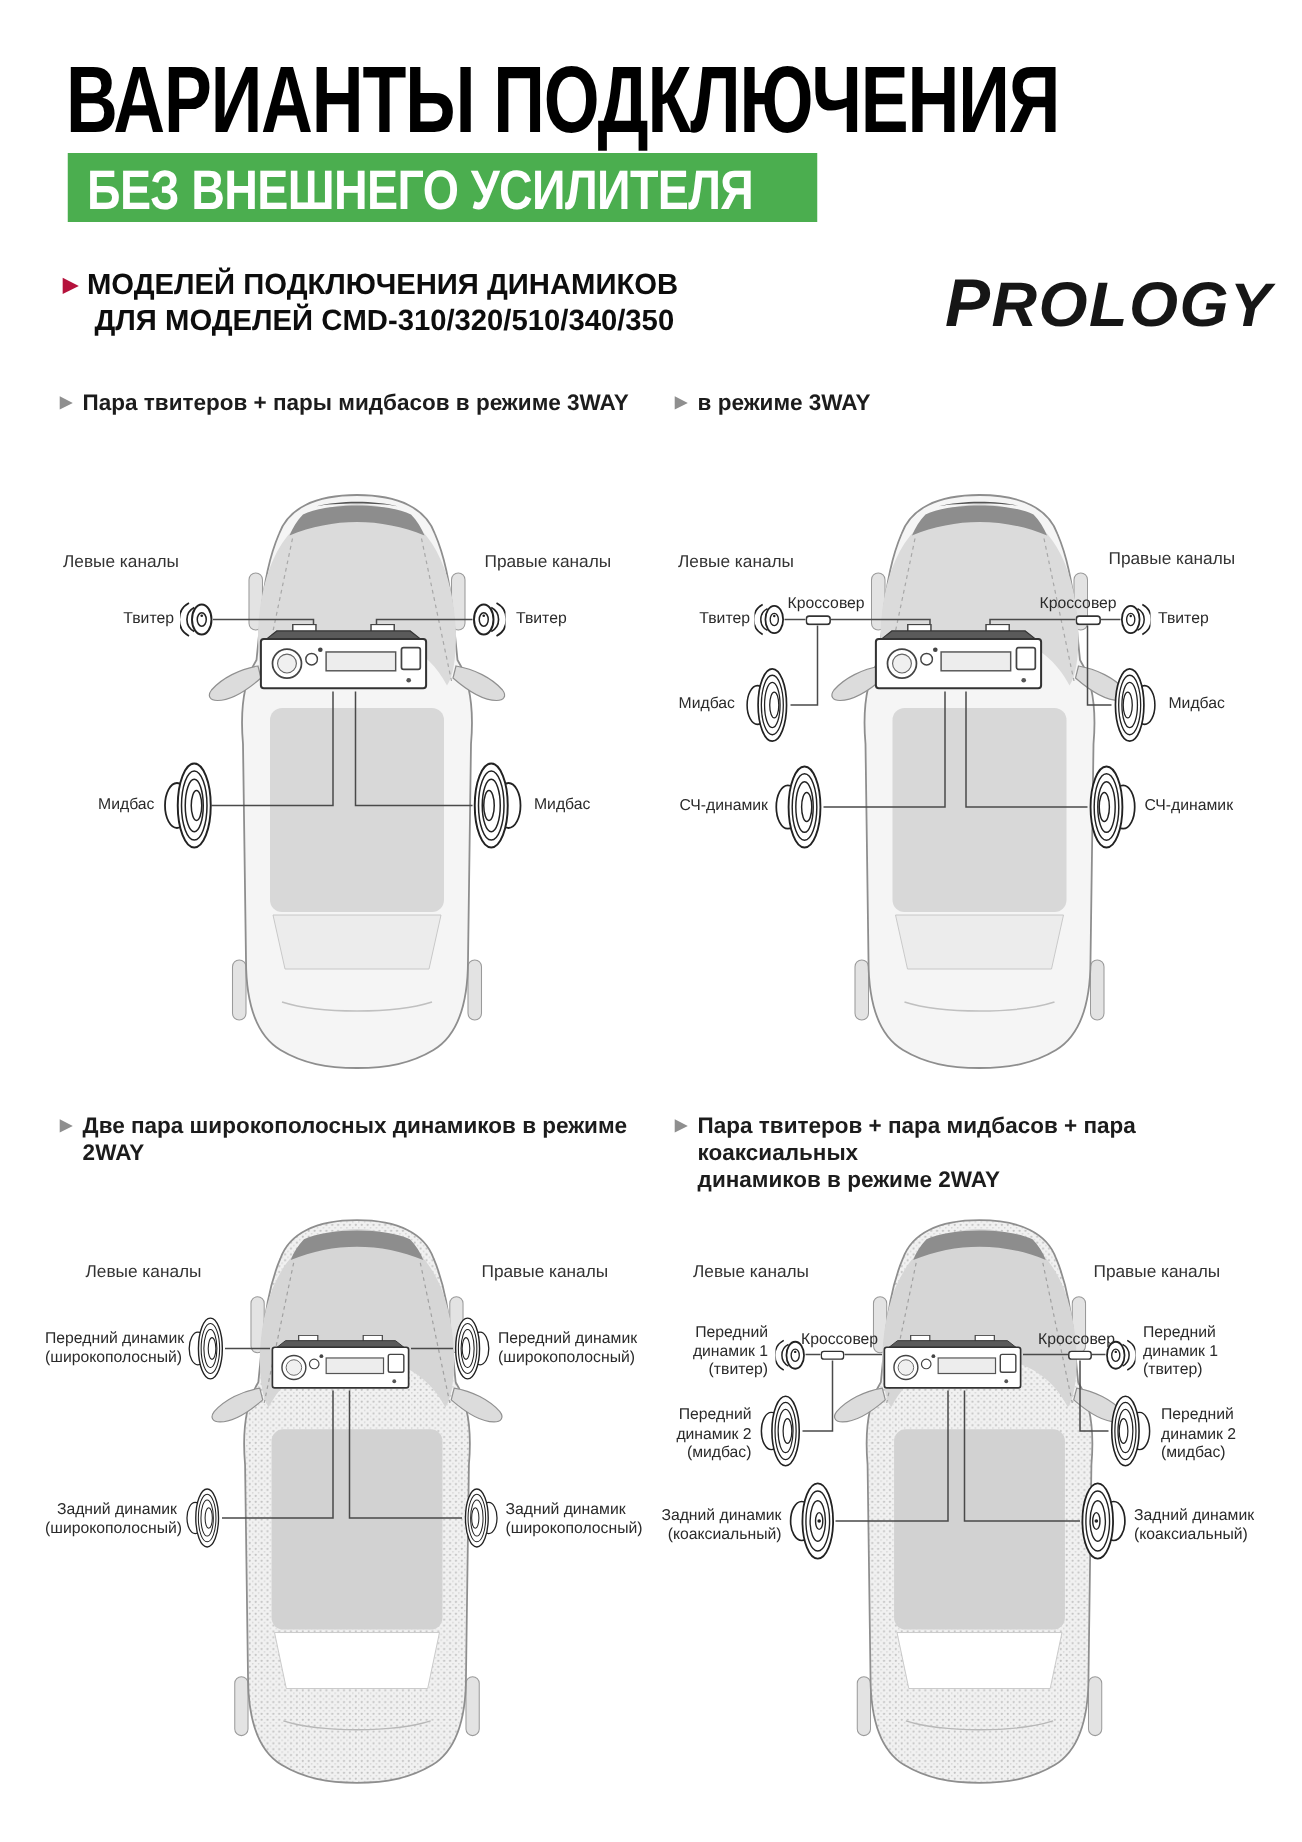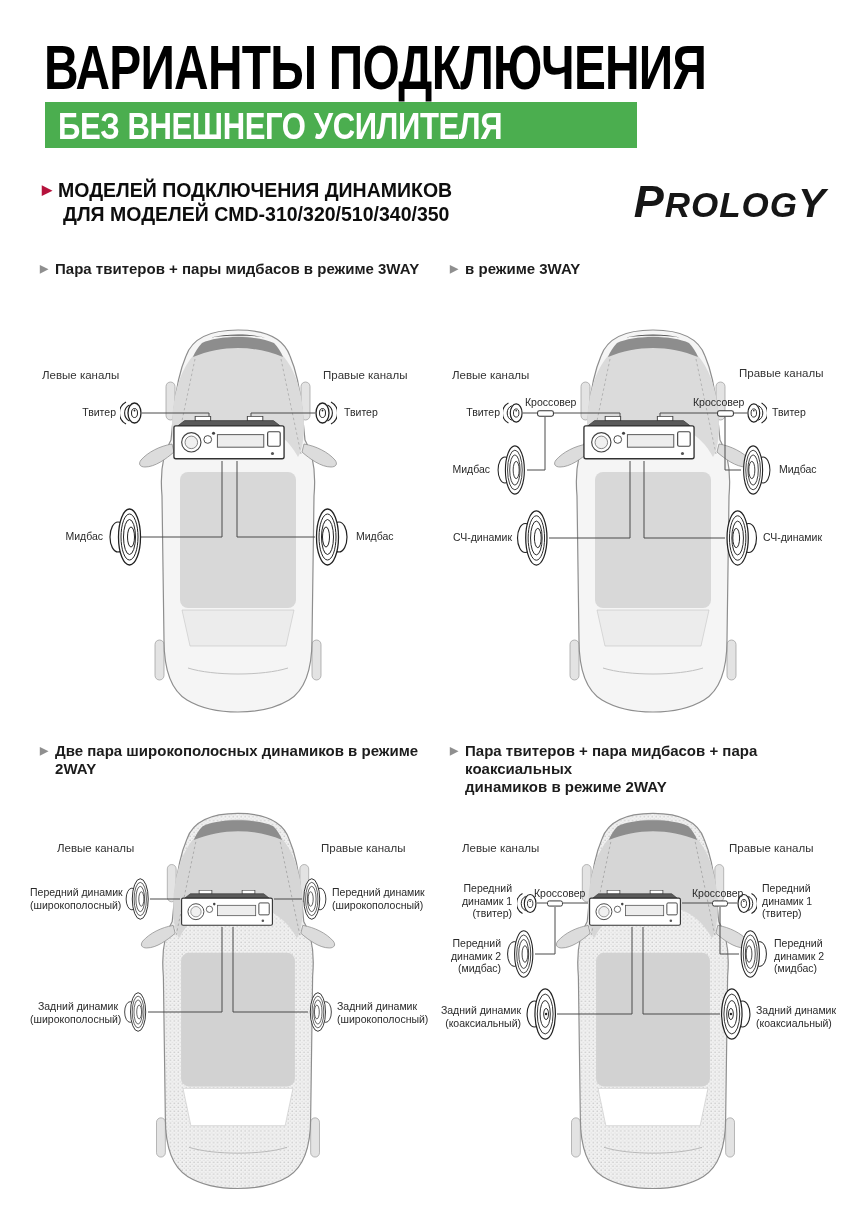--- a/index.html
+++ b/index.html
@@ -3,36 +3,36 @@
 <meta charset="utf-8">
 <style>
   html,body{margin:0;padding:0;background:#fff;}
   .page{position:relative;width:868px;height:1228px;background:#ffffff;
         font-family:"Liberation Sans",sans-serif;overflow:hidden;color:#1a1a1a;}
 
   
   .title{position:absolute;left:44px;top:36px;font-size:63px;font-weight:700;
          line-height:1;letter-spacing:-1px;color:#000;white-space:nowrap;
          transform:scaleX(.76);transform-origin:left top;}
-  .banner{position:absolute;left:45px;top:102px;width:592px;height:46px;
+  .banner{position:absolute;left:45px;top:102px;width:500px;height:46px;
           box-sizing:border-box;overflow:hidden;}
   .banner-bg{position:absolute;inset:0;}
   .banner-text{position:absolute;left:13px;top:4px;font-size:37px;font-weight:700;
           color:#fff;white-space:nowrap;letter-spacing:-.5px;
           transform:scaleX(.84);transform-origin:left top;}
   .sect{position:absolute;left:42px;top:179px;font-size:19.5px;font-weight:700;
         color:#0d0d0d;line-height:1.22;}
   .sect .row{display:flex;align-items:flex-start;}
   .sect .tri{font-size:13px;line-height:22px;margin-right:6px;flex:none;}
   .sect .l2{padding-left:21px;}
   .logo{position:absolute;left:630px;top:176px;width:200px;text-align:center;
         font-style:italic;font-weight:700;color:#161616;letter-spacing:1px;
         white-space:nowrap;}
   .logo .big{font-size:45px;}
-  .logo .mid{font-size:35px;text-align:right;}
+  .logo .mid{font-size:42px;text-align:right;}
   .logo .last{font-size:41px;}
 
   
   .quad{position:absolute;}
   .dhead{position:absolute;left:10px;top:2px;display:flex;gap:7px;
          font-size:15px;font-weight:700;color:#1c1c1c;line-height:1.2;}
   .dhead .tri{color:#8f8f8f;font-size:10.5px;line-height:17px;flex:none;}
   .canvas{position:absolute;left:0;}
   .canvas svg{position:absolute;left:0;top:0;}
   .lbl{position:absolute;font-size:10.5px;color:#2a2a2a;line-height:12.5px;

